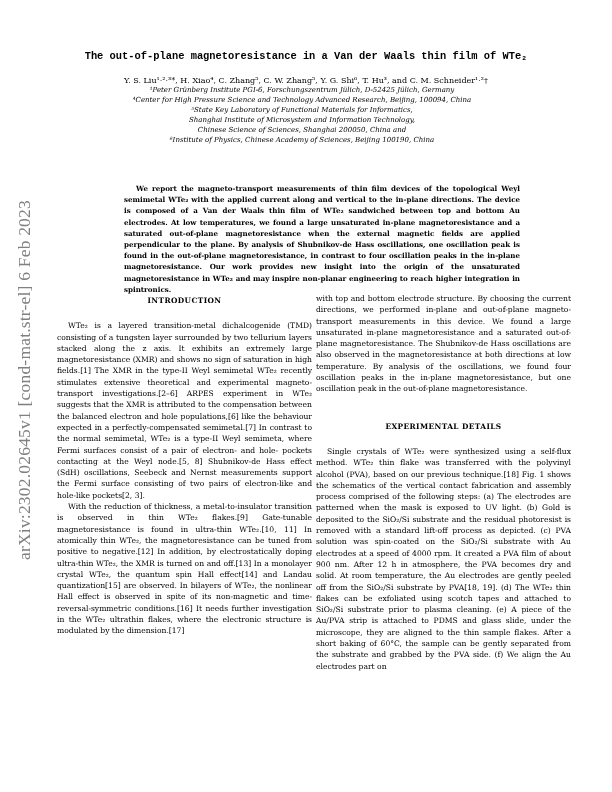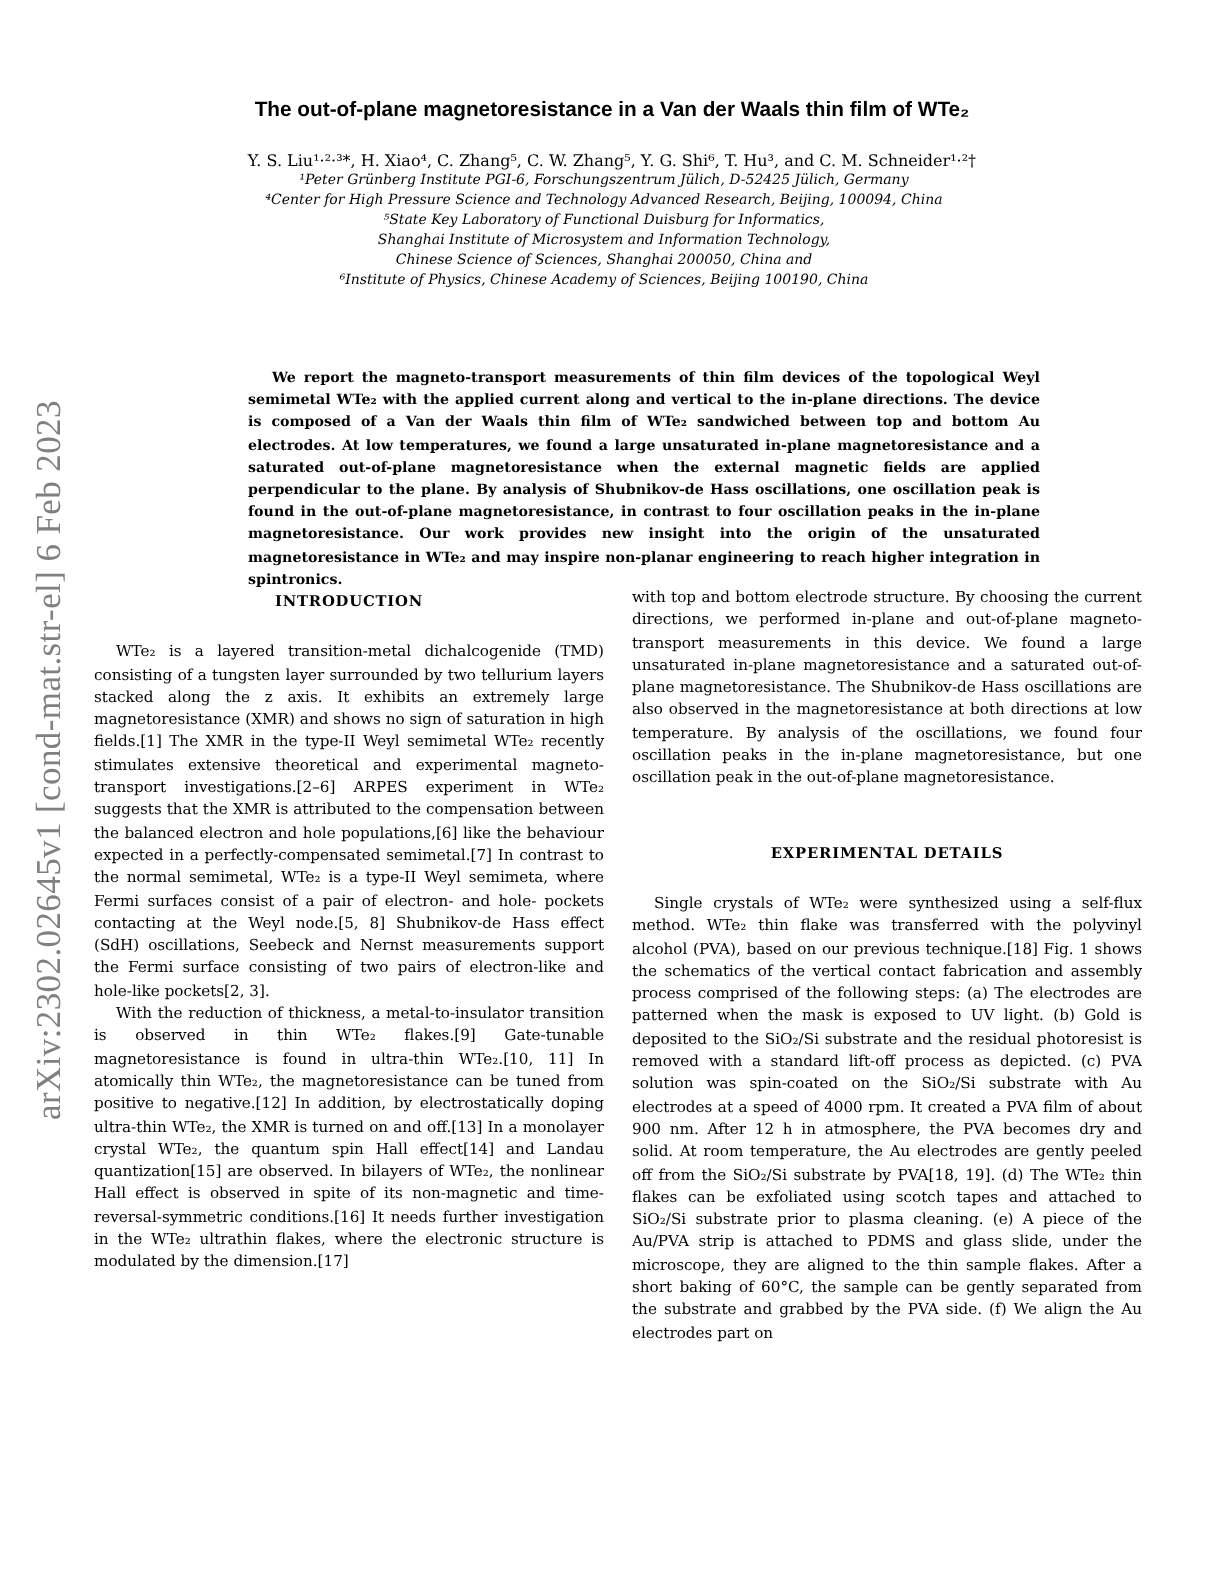--- a/index.html
+++ b/index.html
@@ -1,43 +1,43 @@
 <!DOCTYPE html>
 <html><head>
 <meta charset="utf-8">
 <style>
   html, body { margin: 0; padding: 0; background: #fff; }
   body { width: 612px; height: 792px; position: relative; overflow: hidden;
          font-family: "DejaVu Serif", serif; color: #000; }
   .arxiv { position: absolute; left: 14px; top: 560px; transform: rotate(-90deg); transform-origin: left top;
            font-family: "Liberation Serif", serif; font-size: 17.5px; color: #808080; white-space: nowrap; letter-spacing: 0.2px; }
   .title { position: absolute; top: 50px; left: 60px; width: 492px; text-align: center;
-           font-family: Liberation Sans, sans-serif; font-weight: bold; font-size: 10.4px; }
+           font-family: Liberation Mono, monospace; font-weight: bold; font-size: 10.4px; }
   .authors { position: absolute; top: 76px; left: 60px; width: 492px; text-align: center; font-size: 8px; }
   .affils { position: absolute; top: 86px; left: 56px; width: 492px; text-align: center; font-size: 7px; font-style: italic; line-height: 9.9px; }
   .abstract { position: absolute; top: 183px; left: 124px; width: 396px; font-size: 7.1px; line-height: 11.2px; text-align: justify; text-indent: 12px; font-weight: bold; }
   .col { position: absolute; top: 293px; width: 255px; font-size: 7.6px; line-height: 11.3px; text-align: justify; }
-  .col.left { left: 47px; }
+  .col.left { left: 57px; }
   .col.right { left: 316px; }
   .heading { text-align: center; font-weight: bold; font-size: 7.4px; letter-spacing: 0.4px; margin: 2px 0 14px 0; }
   .col p { margin: 0; text-indent: 11px; }
   .col p.cont { text-indent: 0; }
   .spacer { height: 24px; }
 </style>
 </head>
 <body>
 
 <div class="arxiv">arXiv:2302.02645v1  [cond-mat.str-el]  6 Feb 2023</div>
 
 <div class="title">The out-of-plane magnetoresistance in a Van der Waals thin film of WTe₂</div>
 <div class="authors">Y. S. Liu¹·²·³*, H. Xiao⁴, C. Zhang⁵, C. W. Zhang⁵, Y. G. Shi⁶, T. Hu³, and C. M. Schneider¹·²†</div>
 <div class="affils">
   <div>¹Peter Grünberg Institute PGI-6, Forschungszentrum Jülich, D-52425 Jülich, Germany</div>
   <div>⁴Center for High Pressure Science and Technology Advanced Research, Beijing, 100094, China</div>
-  <div>⁵State Key Laboratory of Functional Duisburg for Informatics,</div>
+  <div>⁵State Key Laboratory of Functional Materials for Informatics,</div>
   <div>Shanghai Institute of Microsystem and Information Technology,</div>
   <div>Chinese Science of Sciences, Shanghai 200050, China and</div>
   <div>⁶Institute of Physics, Chinese Academy of Sciences, Beijing 100190, China</div>
 </div>
 
 <div class="abstract">We report the magneto-transport measurements of thin film devices of the topological Weyl semimetal WTe₂ with the applied current along and vertical to the in-plane directions. The device is composed of a Van der Waals thin film of WTe₂ sandwiched between top and bottom Au electrodes. At low temperatures, we found a large unsaturated in-plane magnetoresistance and a saturated out-of-plane magnetoresistance when the external magnetic fields are applied perpendicular to the plane. By analysis of Shubnikov-de Hass oscillations, one oscillation peak is found in the out-of-plane magnetoresistance, in contrast to four oscillation peaks in the in-plane magnetoresistance. Our work provides new insight into the origin of the unsaturated magnetoresistance in WTe₂ and may inspire non-planar engineering to reach higher integration in spintronics.</div>
 
 <div class="col left">
   <div class="heading">INTRODUCTION</div>
   <p>WTe₂ is a layered transition-metal dichalcogenide (TMD) consisting of a tungsten layer surrounded by two tellurium layers stacked along the z axis. It exhibits an extremely large magnetoresistance (XMR) and shows no sign of saturation in high fields.[1] The XMR in the type-II Weyl semimetal WTe₂ recently stimulates extensive theoretical and experimental magneto-transport investigations.[2–6] ARPES experiment in WTe₂ suggests that the XMR is attributed to the compensation between the balanced electron and hole populations,[6] like the behaviour expected in a perfectly-compensated semimetal.[7] In contrast to the normal semimetal, WTe₂ is a type-II Weyl semimeta, where Fermi surfaces consist of a pair of electron- and hole- pockets contacting at the Weyl node.[5, 8] Shubnikov-de Hass effect (SdH) oscillations, Seebeck and Nernst measurements support the Fermi surface consisting of two pairs of electron-like and hole-like pockets[2, 3].</p>

